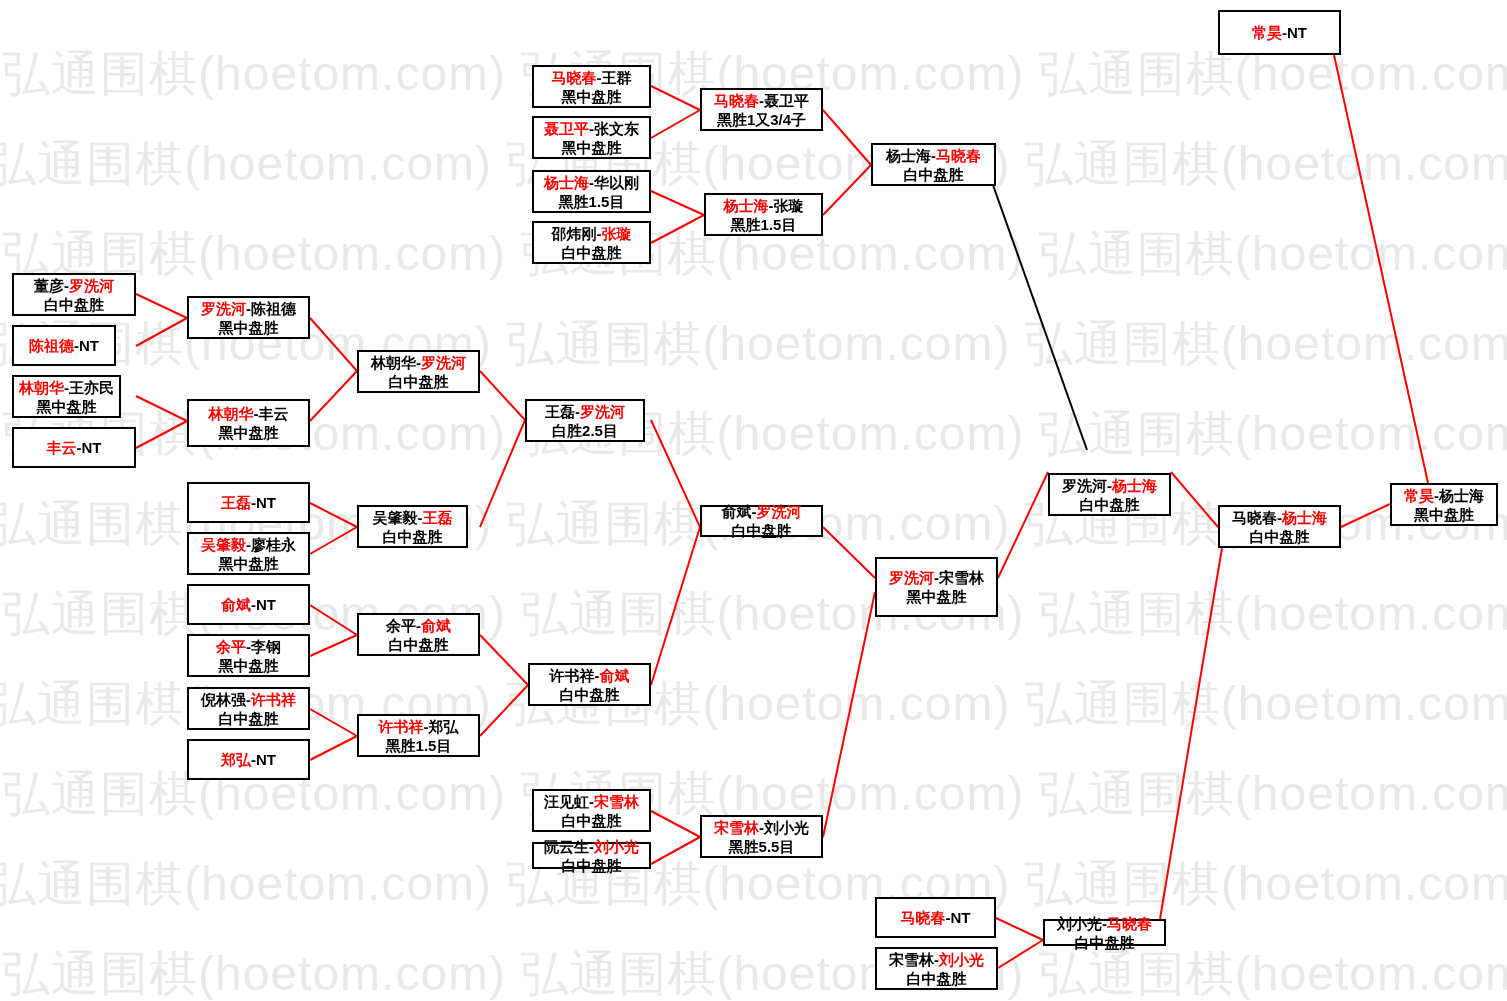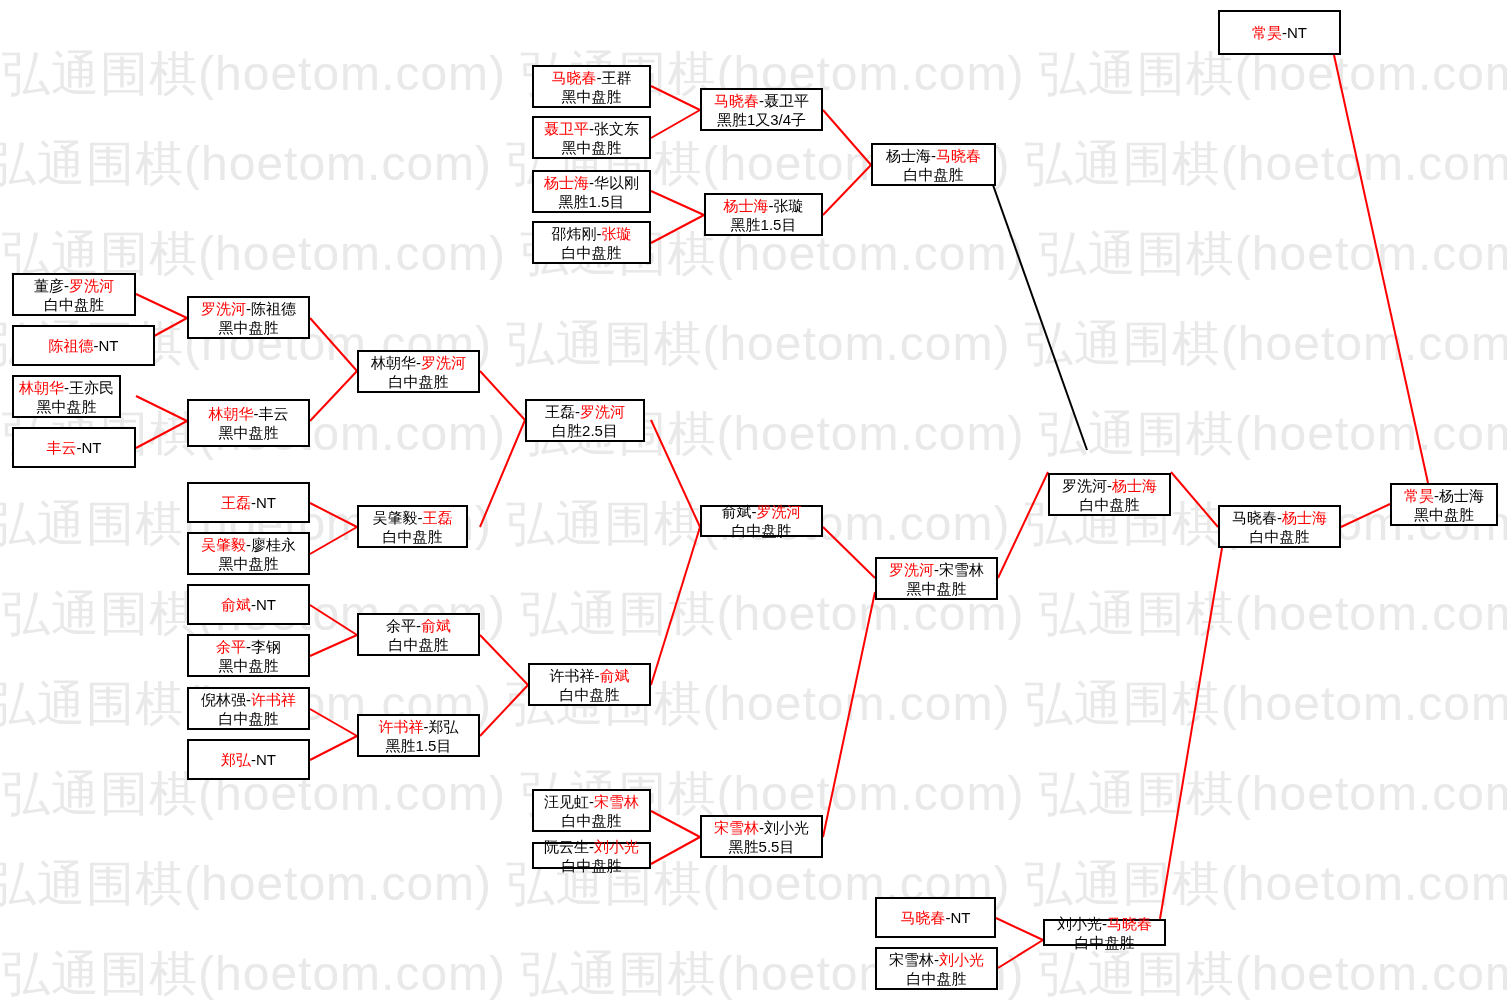--- a/index.html
+++ b/index.html
@@ -32,20 +32,21 @@
     background:#ffffff;
     z-index:2;
     display:flex;
     flex-direction:column;
     justify-content:center;
     align-items:center;
     text-align:center;
     font-size:15px;
     line-height:19px;
     color:#000000;
+    font-weight:bold;
   }
   .node .l1, .node .l2{width:100%;}
 </style>
 </head>
 <body>
 
 <div id="stage">
 
   <div id="wm">
       <div class="wm-row" style="top: 42px; left: 2px; color: rgb(233, 233, 233);">弘通围棋(hoetom.com) 弘通围棋(hoetom.com) 弘通围棋(hoetom.com) </div>
@@ -128,21 +129,21 @@
       <div class="l2">黑胜1.5目</div>
     </div>
   <div class="node" style="left:871px;top:143px;width:125px;height:43px">
       <div class="l1"><span>杨士海</span>-<span style="color: rgb(255, 0, 0);">马晓春</span></div>
       <div class="l2">白中盘胜</div>
     </div>
   <div class="node" style="left:12px;top:273px;width:124px;height:43px">
       <div class="l1"><span>董彦</span>-<span style="color: rgb(255, 0, 0);">罗洗河</span></div>
       <div class="l2">白中盘胜</div>
     </div>
-  <div class="node" style="left:12px;top:325px;width:143px;height:41px">
+  <div class="node" style="left:12px;top:325px;width:104px;height:41px">
       <div class="l1"><span style="color: rgb(255, 0, 0);">陈祖德</span>-<span>NT</span></div>
     </div>
   <div class="node" style="left:12px;top:375px;width:109px;height:43px">
       <div class="l1"><span style="color: rgb(255, 0, 0);">林朝华</span>-<span>王亦民</span></div>
       <div class="l2">黑中盘胜</div>
     </div>
   <div class="node" style="left:12px;top:427px;width:124px;height:41px">
       <div class="l1"><span style="color: rgb(255, 0, 0);">丰云</span>-<span>NT</span></div>
     </div>
   <div class="node" style="left:187px;top:296px;width:123px;height:43px">
@@ -207,21 +208,21 @@
       <div class="l2">白中盘胜</div>
     </div>
   <div class="node" style="left:532px;top:842px;width:119px;height:27px">
       <div class="l1"><span>阮云生</span>-<span style="color: rgb(255, 0, 0);">刘小光</span></div>
       <div class="l2">白中盘胜</div>
     </div>
   <div class="node" style="left:700px;top:815px;width:123px;height:43px">
       <div class="l1"><span style="color: rgb(255, 0, 0);">宋雪林</span>-<span>刘小光</span></div>
       <div class="l2">黑胜5.5目</div>
     </div>
-  <div class="node" style="left:875px;top:557px;width:123px;height:43px">
+  <div class="node" style="left:875px;top:557px;width:123px;height:60px">
       <div class="l1"><span style="color: rgb(255, 0, 0);">罗洗河</span>-<span>宋雪林</span></div>
       <div class="l2">黑中盘胜</div>
     </div>
   <div class="node" style="left:1048px;top:473px;width:123px;height:43px">
       <div class="l1"><span>罗洗河</span>-<span style="color: rgb(255, 0, 0);">杨士海</span></div>
       <div class="l2">白中盘胜</div>
     </div>
   <div class="node" style="left:875px;top:897px;width:121px;height:41px">
       <div class="l1"><span style="color: rgb(255, 0, 0);">马晓春</span>-<span>NT</span></div>
     </div>

